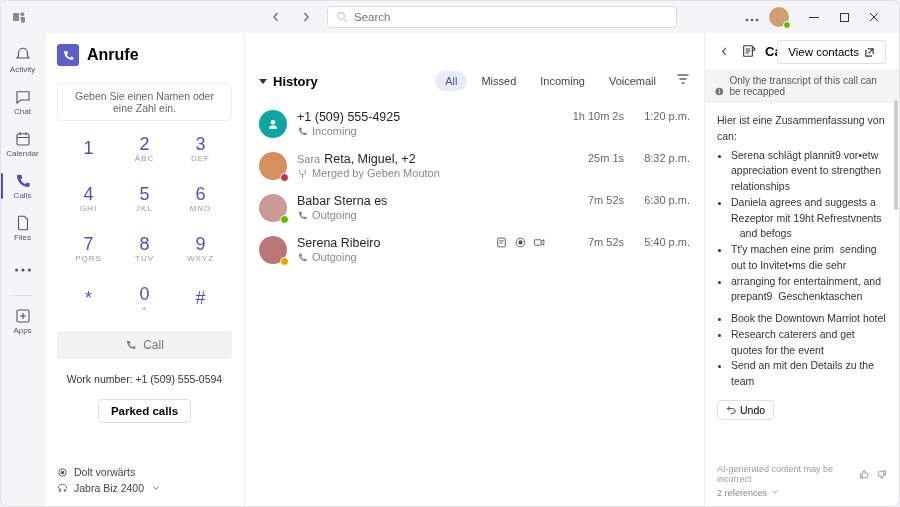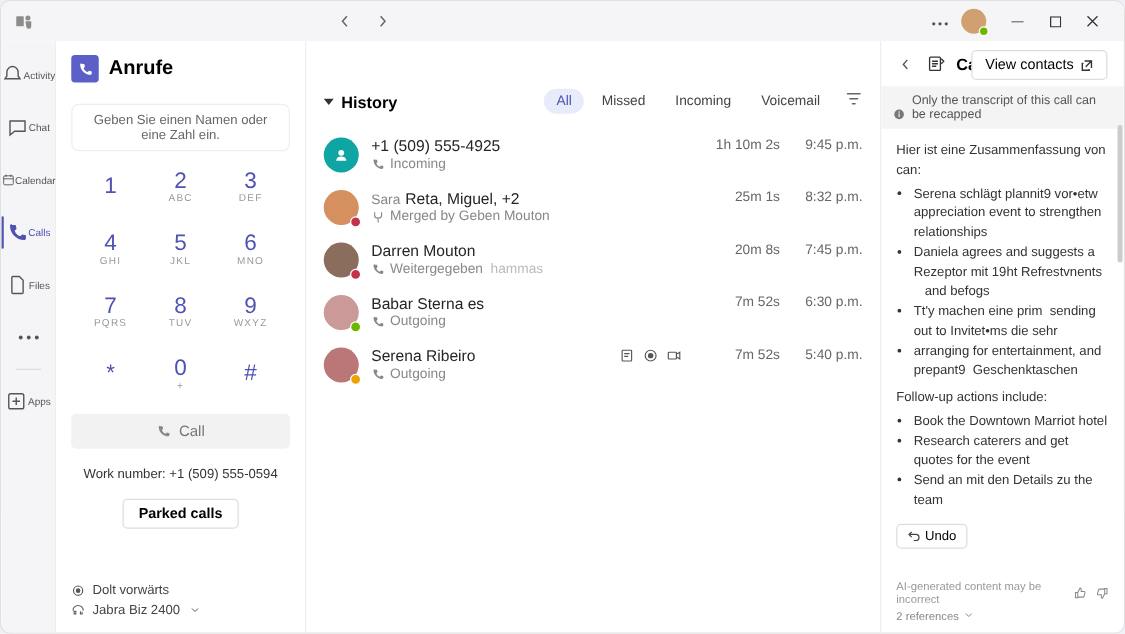--- a/index.html
+++ b/index.html
@@ -14,21 +14,21 @@
 .tb-search svg{opacity:.5}
 .tb-search input{border:none;outline:none;margin-left:6px;font-size:11.5px;flex:1}
 .tb-right{margin-left:auto;display:flex;align-items:center;gap:10px}
 .tb-icon{color:#555;cursor:pointer}
 .avatar{width:20px;height:20px;border-radius:50%;background:#d0a070;position:relative}
 .presence{position:absolute;right:-2px;bottom:-2px;width:8px;height:8px;border-radius:50%;background:#6bb700;border:1.5px solid #fff}
 .winctrl{display:flex;gap:0}
 .winbtn{width:30px;height:22px;border:none;background:transparent;cursor:pointer;display:flex;align-items:center;justify-content:center;color:#333}
 .workspace{flex:1;display:flex;overflow:hidden}
 .rail{width:44px;background:#f5f5f7;display:flex;flex-direction:column;align-items:center;padding-top:6px;border-right:1px solid #eee}
-.rail-item{width:44px;height:42px;display:flex;flex-direction:row;align-items:center;justify-content:center;color:#555;cursor:pointer;font-size:8px;position:relative}
+.rail-item{width:44px;height:42px;display:flex;flex-direction:column;align-items:center;justify-content:center;color:#555;cursor:pointer;font-size:8px;position:relative}
 .rail-item svg{width:18px;height:18px;margin-bottom:1px}
 .rail-item.active{color:#4f52b2}
 .rail-item.active::before{content:"";position:absolute;left:0;top:8px;bottom:8px;width:2px;background:#4f52b2;border-radius:2px}
 .rail-sep{width:20px;height:1px;background:#ddd;margin:4px 0}
 .dialer{width:200px;border-right:1px solid #eee;display:flex;flex-direction:column;background:#fff}
 .dialer-hdr{height:44px;display:flex;align-items:center;padding:0 12px;gap:8px;font-weight:600;font-size:16px}
 .dialer-tile{width:22px;height:22px;background:#5b5fc7;border-radius:3px;display:flex;align-items:center;justify-content:center;color:#fff}
 .dump{margin:6px 12px 0;border:1px solid #eee;border-radius:6px;padding:6px 8px;font-size:10.5px;color:#666;text-align:center}
 .pad{margin:2px auto 0;display:grid;grid-template-columns:repeat(3,56px);grid-template-rows:repeat(4,50px);gap:0}
 .key{display:flex;flex-direction:column;align-items:center;justify-content:center;cursor:pointer}
@@ -89,20 +89,27 @@
           <svg width="10" height="10" viewBox="0 0 10 10">
             <path d="M6.5 1L3 5l3.5 4" stroke="currentColor" fill="none" stroke-width="1.2"></path>
           </svg>
         </button>
       <button class="tb-navbtn">
           <svg width="10" height="10" viewBox="0 0 10 10">
             <path d="M3.5 1L7 5l-3.5 4" stroke="currentColor" fill="none" stroke-width="1.2"></path>
           </svg>
         </button>
     </div>
+    <div class="tb-search">
+      <svg width="12" height="12" viewBox="0 0 12 12">
+          <circle cx="5" cy="5" r="3.5" stroke="#777" fill="none"></circle>
+          <path d="M8 8l3 3" stroke="#777"></path>
+        </svg>
+      <input placeholder="Search" style="">
+    </div>
     <div class="tb-right">
       <span class="tb-icon"><svg width="14" height="4" viewBox="0 0 14 4">
             <circle cx="2" cy="2" r="1.3" fill="currentColor"></circle>
             <circle cx="7" cy="2" r="1.3" fill="currentColor"></circle>
             <circle cx="12" cy="2" r="1.3" fill="currentColor"></circle>
           </svg></span>
       <div class="avatar">
           <span class="presence"></span>
         </div>
       <div class="winctrl">
@@ -297,54 +304,37 @@
             <div class="rmain">
               <div class="rtitle">+1 (509) 555-4925</div>
               <div class="rsub">
                 <svg width="11" height="11" viewBox="0 0 24 24" fill="#888">
                   <path d="M6 3c-1 0-2 1-2 2 0 8 7 15 15 15 1 0 2-1 2-2v-3l-4-1-2 2c-3-1-5-3-6-6l2-2-1-4H6z"></path>
                 </svg>
                 <span>Incoming</span>
               </div>
             </div>
             <div class="rdur">1h 10m 2s</div>
-            <div class="rtime">9:45 p.m.</div>
+            <div class="rtime">1:20 p.m.</div>
           </div>
           <div class="row">
             <div class="rav" style="background:#d68f5e">
               <span class="status-dot sd-red"></span>
             </div>
             <div class="rmain">
               <div class="rtitle"><span style="color:#888;font-size:11px;margin-right:4px">Sara</span>Reta, Miguel, +2</div>
               <div class="rsub">
                 <svg width="11" height="11" viewBox="0 0 12 12">
                   <path d="M3 2v3c0 2 2 2 3 2s3 0 3-2V2M6 7v4" stroke="#888" fill="none"></path>
                 </svg>
                 <span>Merged by Geben Mouton</span>
               </div>
             </div>
             <div class="rdur">25m 1s</div>
             <div class="rtime">8:32 p.m.</div>
-          </div>
-          <div class="row">
-            <div class="rav" style="background:#8a6d5c">
-              <span class="status-dot sd-red"></span>
-            </div>
-            <div class="rmain">
-              <div class="rtitle">Darren Mouton</div>
-              <div class="rsub">
-                <svg width="11" height="11" viewBox="0 0 24 24" fill="#888">
-                  <path d="M6 3c-1 0-2 1-2 2 0 8 7 15 15 15 1 0 2-1 2-2v-3l-4-1-2 2c-3-1-5-3-6-6l2-2-1-4H6z"></path>
-                </svg>
-                <span>Weitergegeben</span>
-                <span style="color:#bbb;margin-left:2px">hammas</span>
-              </div>
-            </div>
-            <div class="rdur">20m 8s</div>
-            <div class="rtime">7:45 p.m.</div>
           </div>
           <div class="row">
             <div class="rav" style="background:#c99">
               <span class="status-dot sd-green"></span>
             </div>
             <div class="rmain">
               <div class="rtitle">Babar Sterna es</div>
               <div class="rsub">
                 <svg width="11" height="11" viewBox="0 0 24 24" fill="#888">
                   <path d="M6 3c-1 0-2 1-2 2 0 8 7 15 15 15 1 0 2-1 2-2v-3l-4-1-2 2c-3-1-5-3-6-6l2-2-1-4H6z"></path>
@@ -410,21 +400,20 @@
           <span>Only the transcript of this call can be recapped</span>
         </div>
       <div class="recap-body">
         <div>Hier ist eine Zusammenfassung von can:</div>
         <ul id="recap-bullets">
             <li>Serena schlägt plannit9 vor•etw appreciation event to strengthen relationships</li>
             <li>Daniela agrees and suggests a Rezeptor mit 19ht Refrestvnents &nbsp;&nbsp; and befogs</li>
             <li>Tt'y machen eine prim &nbsp;sending out to Invitet•ms die sehr</li>
             <li>arranging for entertainment, and prepant9 &nbsp;Geschenktaschen</li>
           </ul>
-        <div>Follow-up actions include:</div>
         <ul id="recap-followups">
             <li>Book the Downtown Marriot hotel</li>
             <li>Research caterers and get quotes for the event</li>
             <li>Send an mit den Details zu the team</li>
           </ul>
         <button class="undo">
             <svg width="10" height="10" viewBox="0 0 12 12">
               <path d="M4 3L1.5 5.5 4 8M2 5.5h6a3 3 0 010 6H6" stroke="#444" fill="none" stroke-width="1.2"></path>
             </svg>
             <span>Undo</span>

